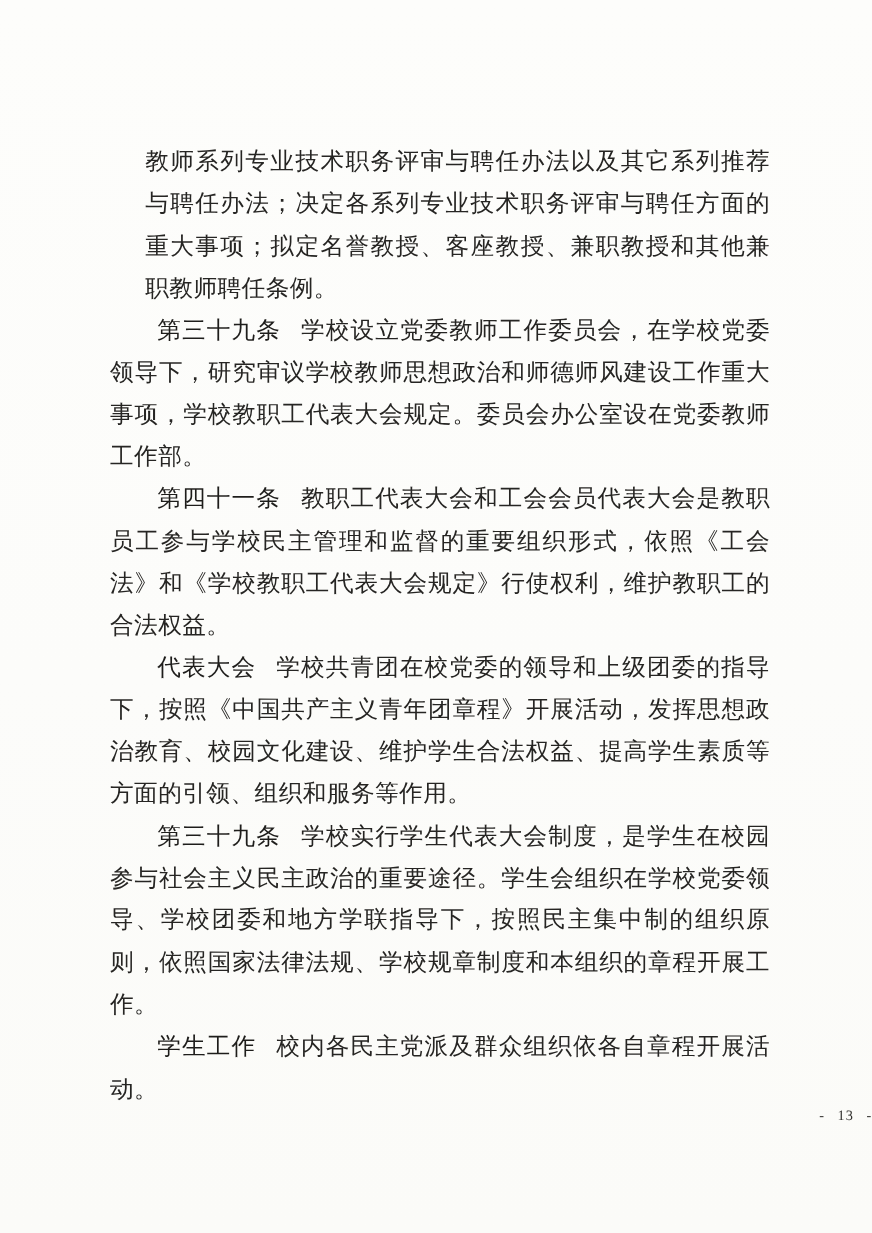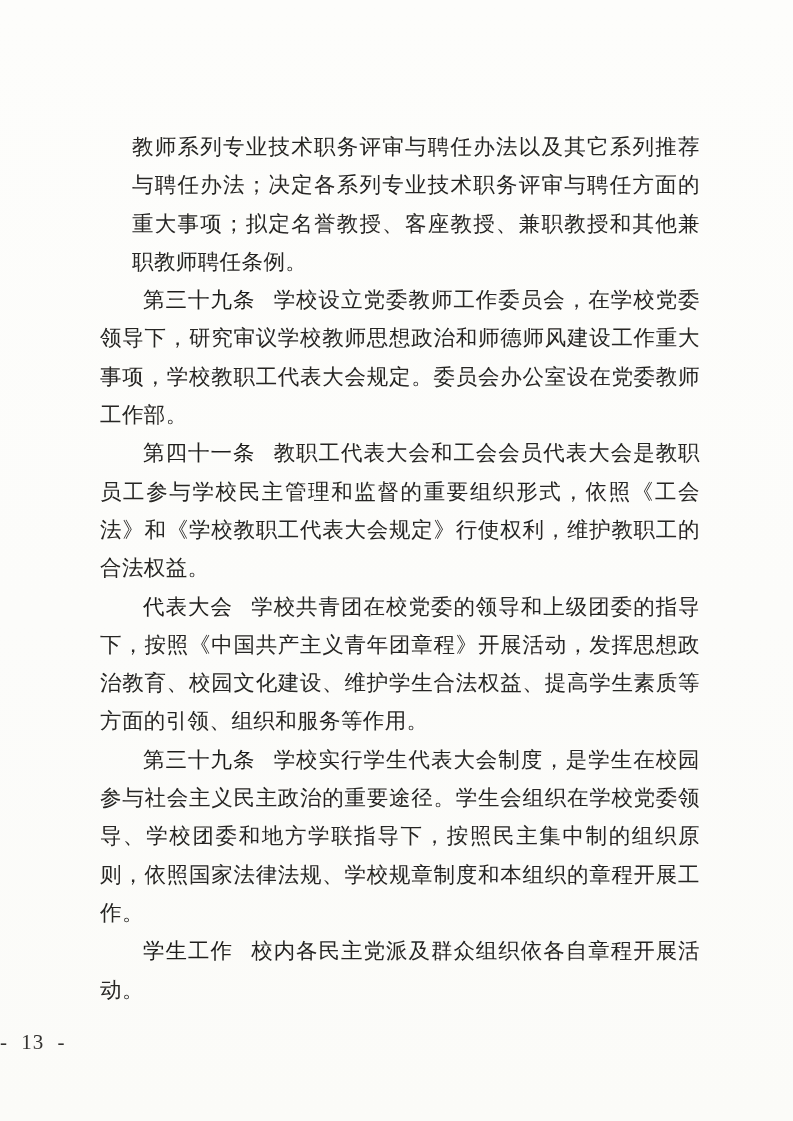--- a/index.html
+++ b/index.html
@@ -39,24 +39,24 @@
   }
   .term {
     font-family: "Liberation Sans", "DejaVu Sans", sans-serif;
     font-weight: 400;
     padding-right: 0.85em;
     color: #1e1d1b;
   }
   .footer {
     position: absolute;
     left: 0;
-    top: 1030px;
+    top: 1006px;
     width: 100%;
-    text-align: left;
-    font-size: 21px;
+    text-align: right;
+    font-size: 13px;
     color: #33322f;
     word-spacing: 7px;
     letter-spacing: 1px;
   }
 </style>
 </head>
 <body>
 
 <div class="page">
   <div class="content">

